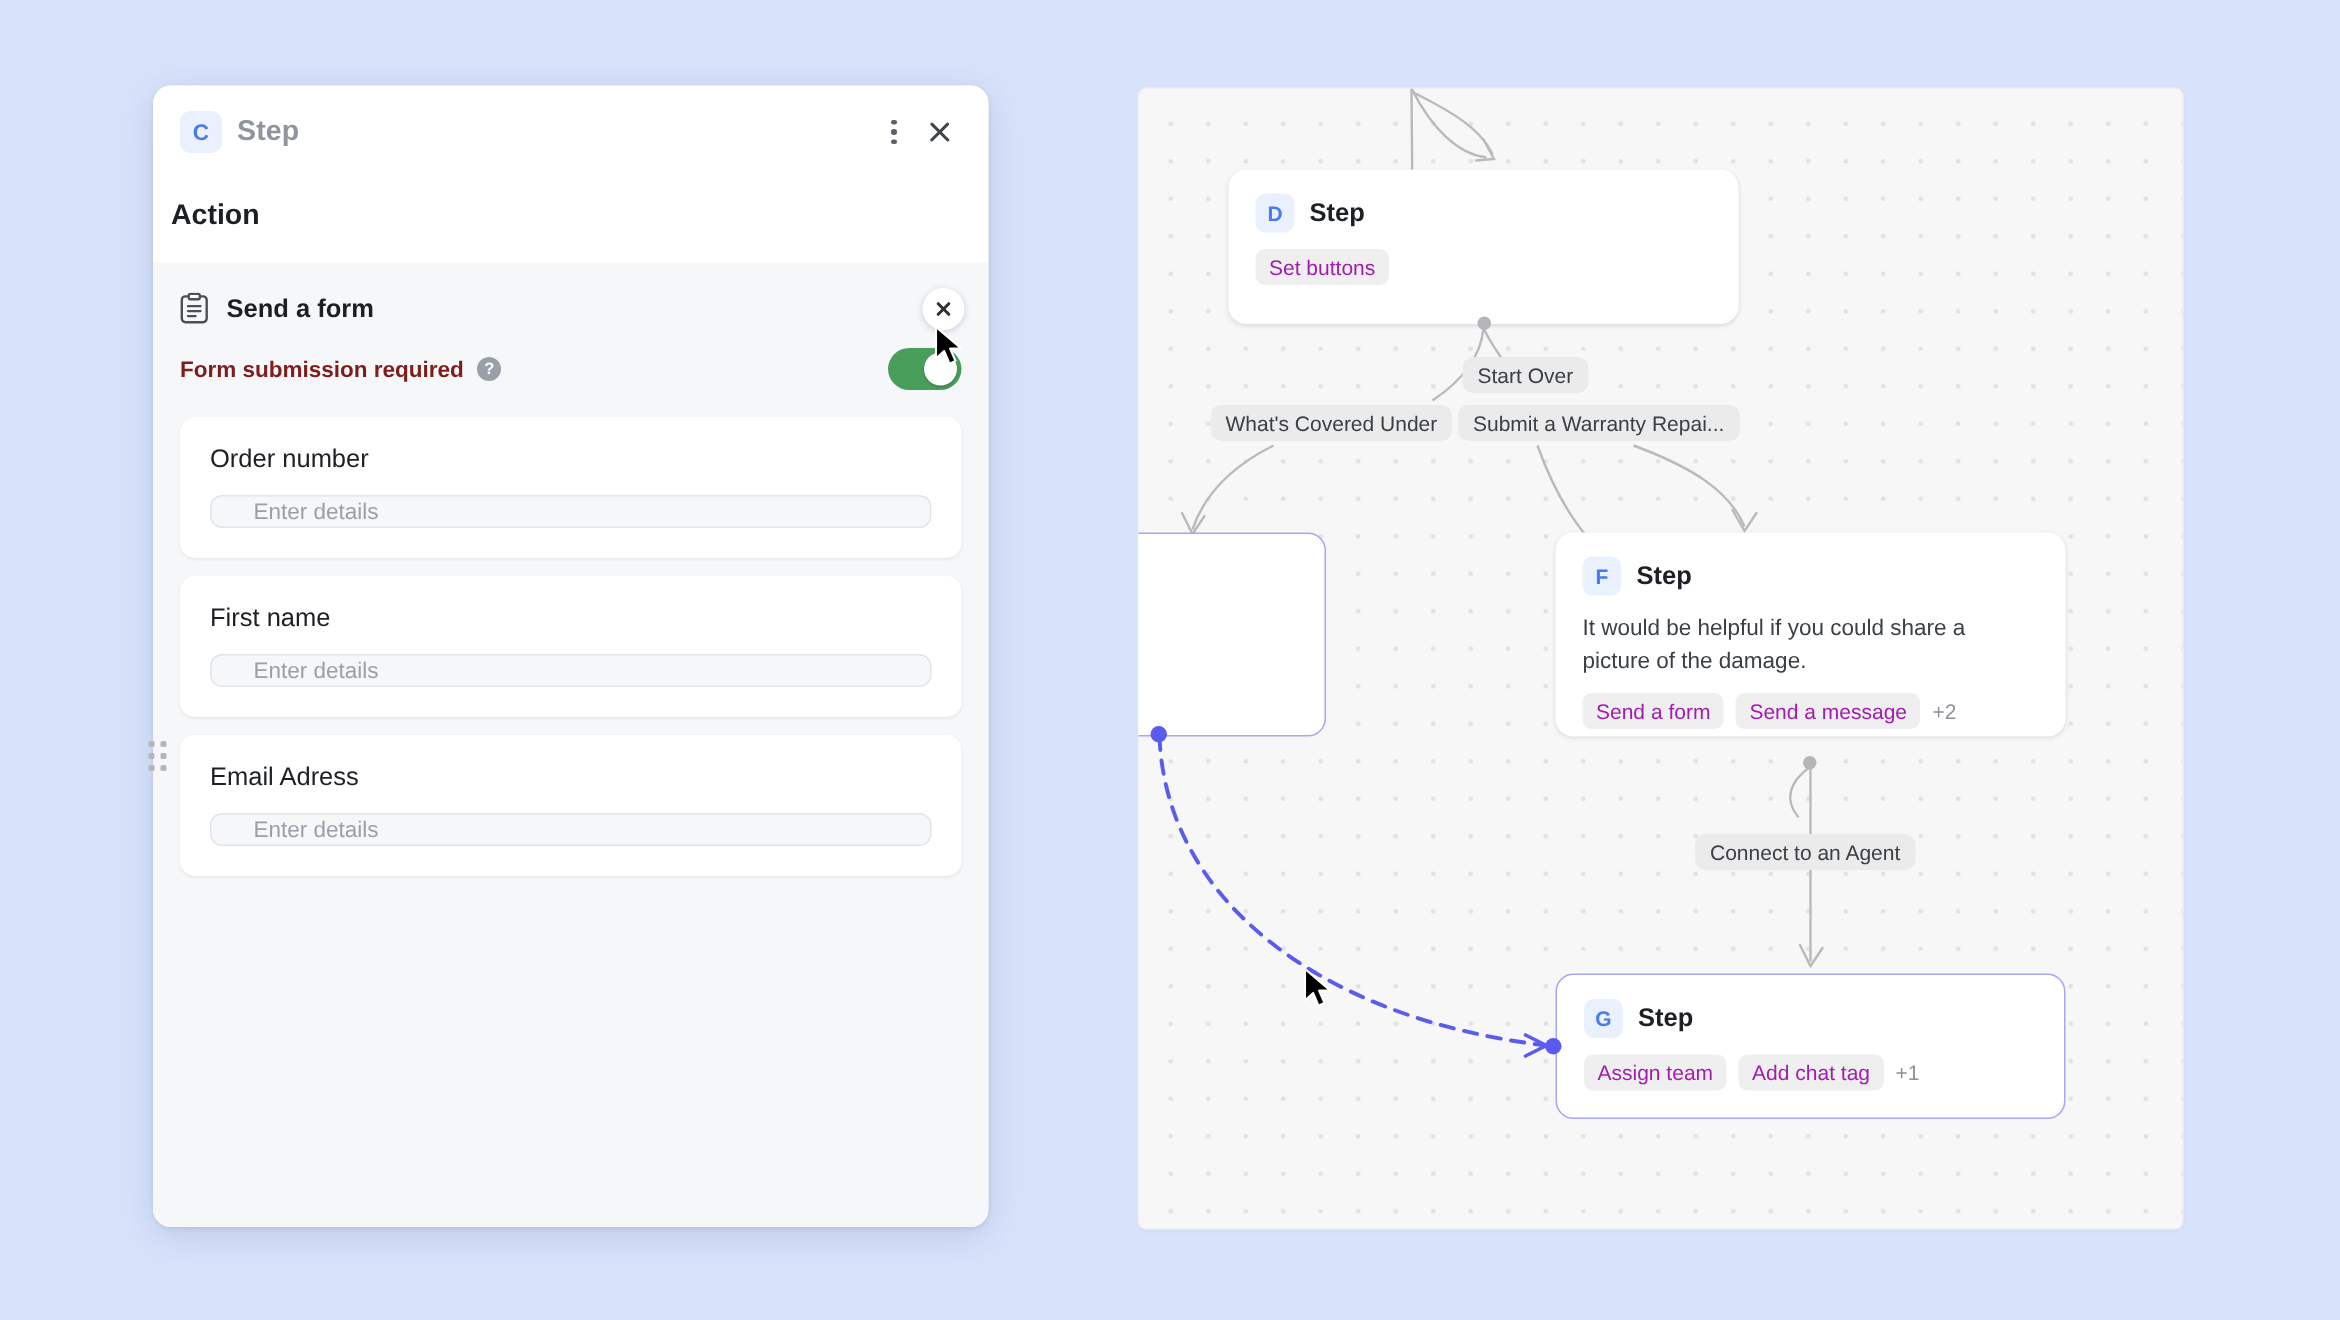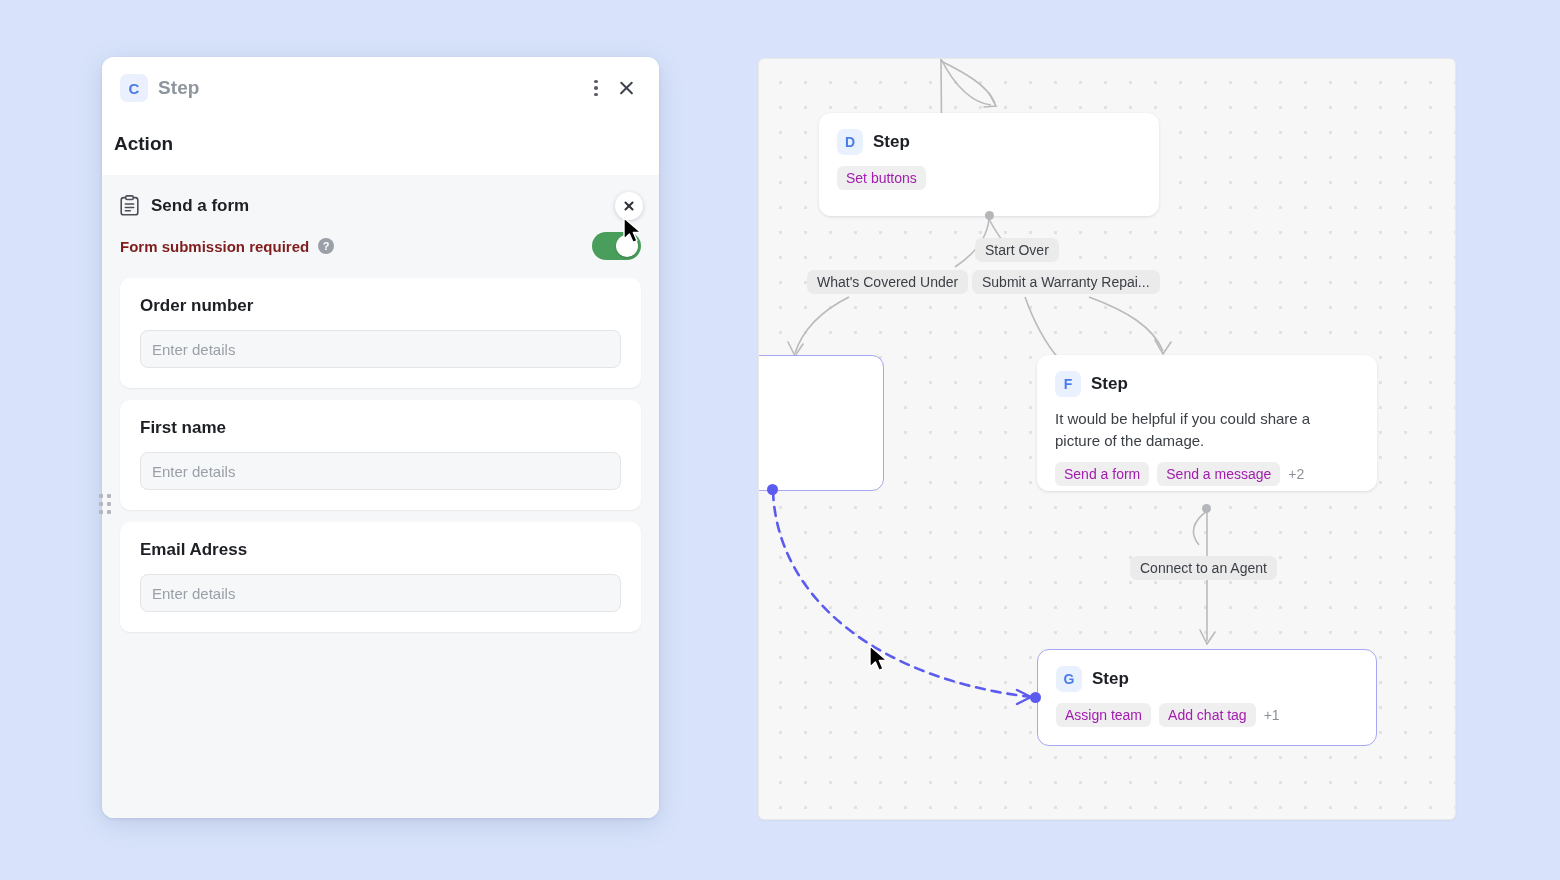--- a/index.html
+++ b/index.html
@@ -88,25 +88,25 @@
   }
   .toggle .knob {
     position:absolute; right:3px; top:3px; width:22px; height:22px;
     border-radius:50%; background:#fff; box-shadow:0 1px 2px rgba(0,0,0,.22);
   }
 
   .field-card {
     background:#fff; border-radius:10px; padding:18px 20px 20px 20px;
     margin-bottom:12px; box-shadow:0 1px 2px rgba(40,50,70,.07);
   }
-  .field-label { font-size:17px; font-weight:700; color:#1c1f24; margin-bottom:14px; }
+  .field-label { font-size:17px; font-weight:400; color:#1c1f24; margin-bottom:14px; }
   .field-input {
-    width:100%; height:38px; border-radius:8px;
+    width:100%; height:22px; border-radius:8px;
     border:1px solid #e2e4e8; background:#f6f7f8;
-    padding:0 11px; font-size:15px; color:#1c1f24;
+    padding:0 28px; font-size:15px; color:#1c1f24;
     font-family:"Liberation Sans", sans-serif;
   }
   .field-input::placeholder { color:#9aa0a8; }
 
   .drag-handle {
     position:absolute; left:99px; top:494px;
     display:grid; grid-template-columns: repeat(2, 4px); gap:4px 4px; cursor:grab;
   }
   .drag-handle i { width:4px; height:4px; background:#b3b7bd; border-radius:1px; display:block; }
 

